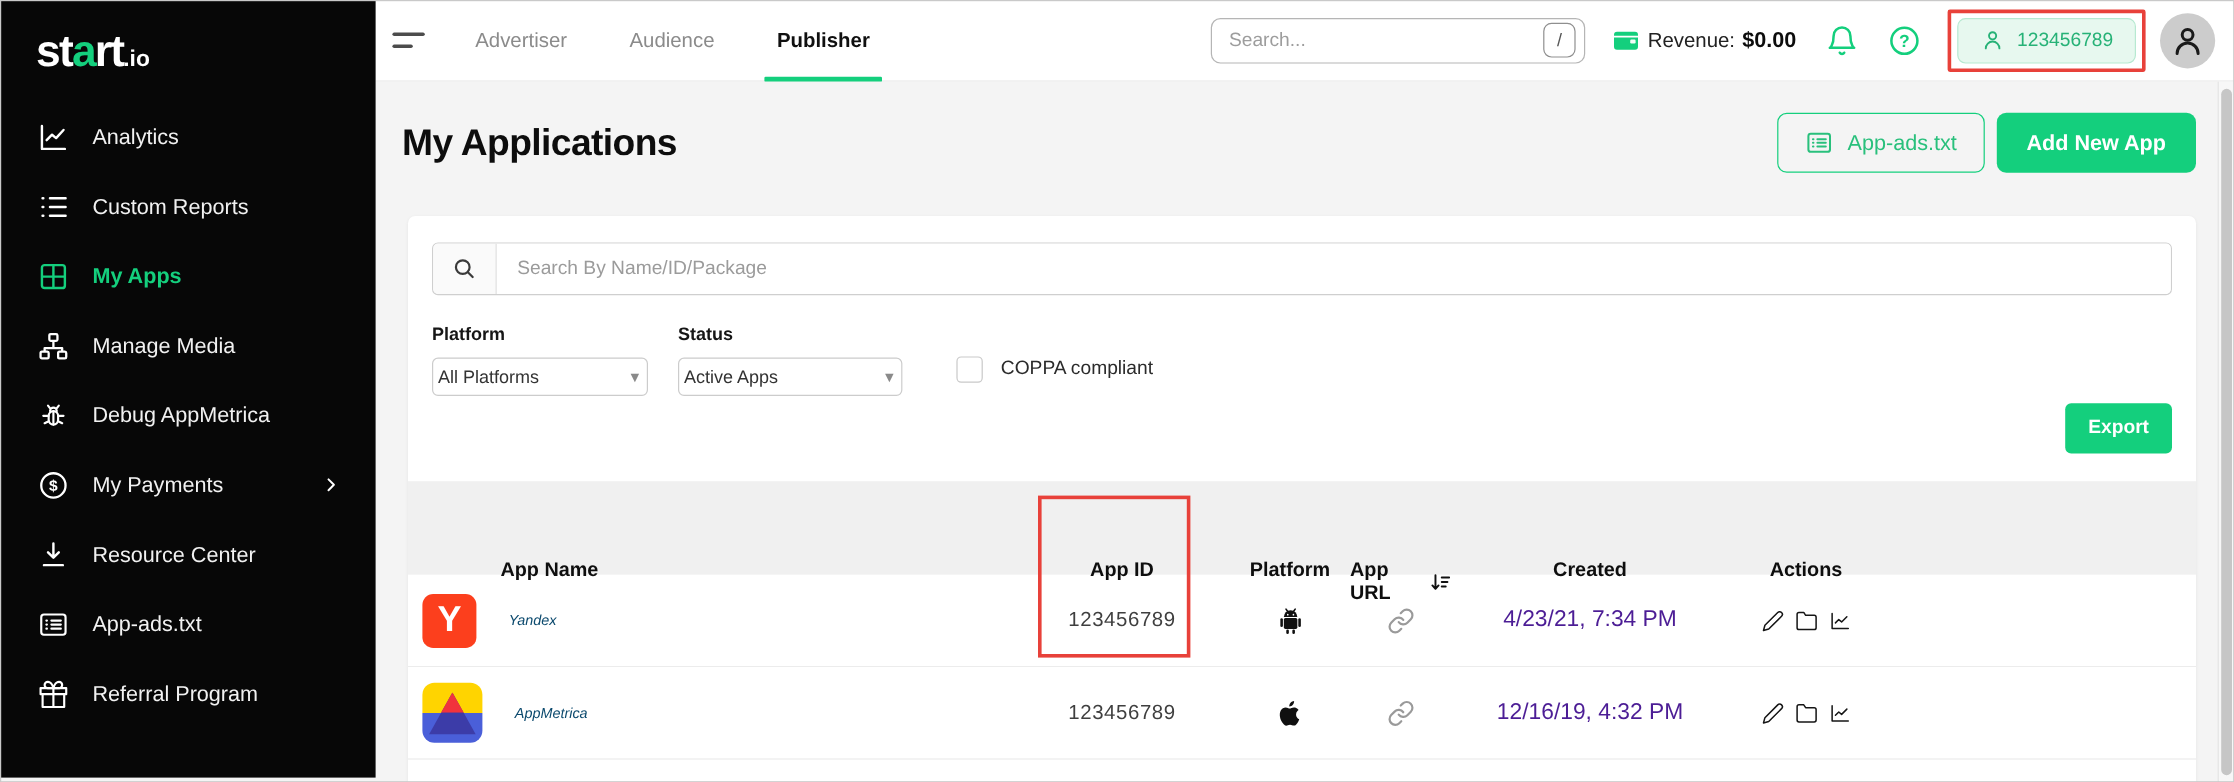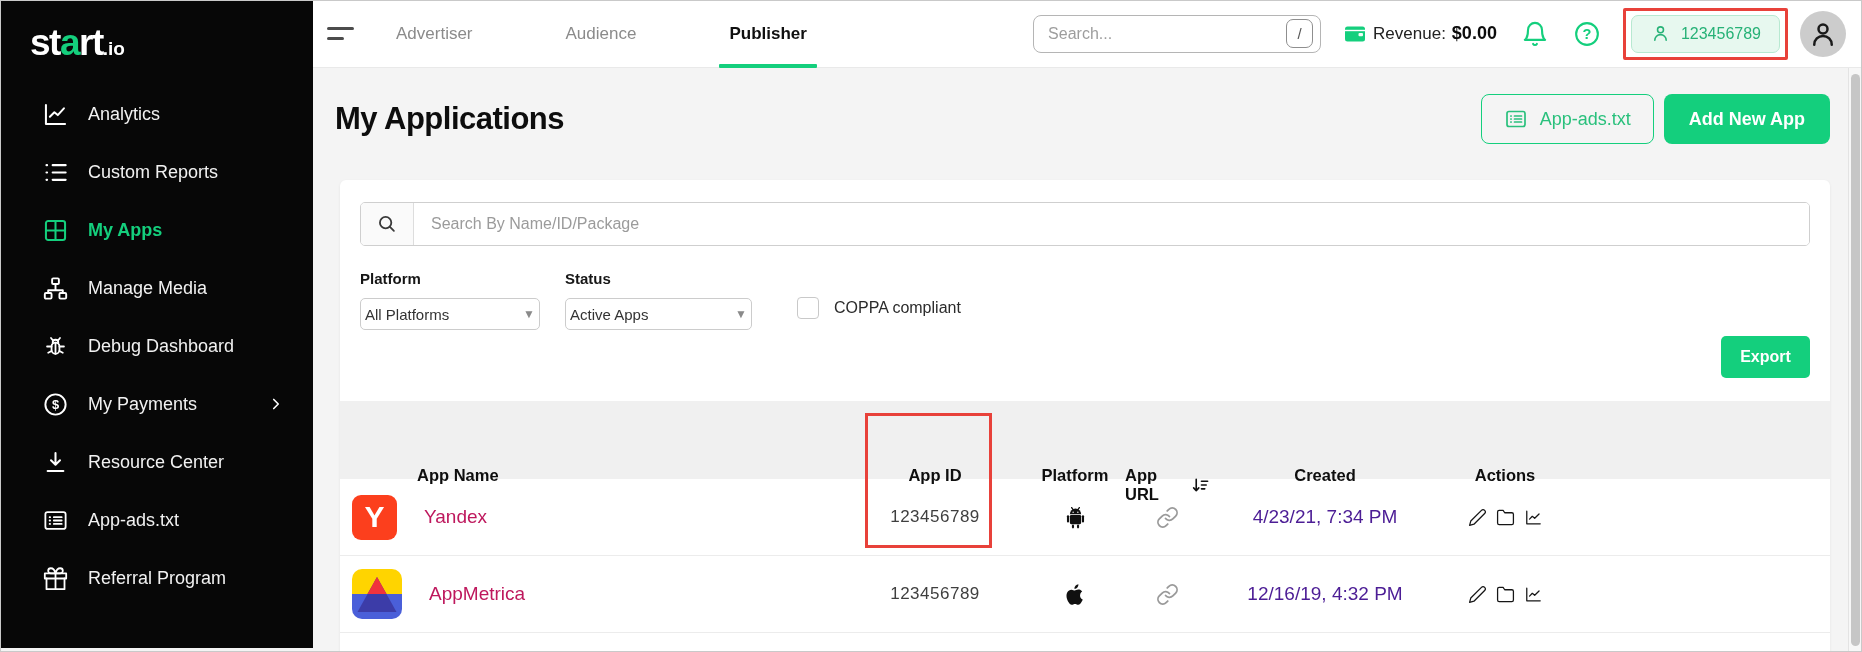--- a/index.html
+++ b/index.html
@@ -14,38 +14,38 @@
   body{position:relative;background:var(--pagebg);overflow:hidden;}
   body::after{content:"";position:absolute;inset:0;border:1px solid #c9c9c9;pointer-events:none;z-index:50;}
   svg{display:block;}
 
   
   .sidebar{position:absolute;left:0;top:0;bottom:4px;width:313px;background:var(--sidebar);z-index:10;color:#fff;}
   .logo{padding:24px 0 0 30px;font-size:37px;font-weight:700;letter-spacing:-1.5px;color:#fff;line-height:1;}
   .logo .accent{color:var(--green);}
   .logo .suffix{font-size:19px;font-weight:600;letter-spacing:0;}
   .nav{margin-top:24px;}
-  .nav-item{display:flex;align-items:center;gap:19px;height:58px;padding-left:42px;font-size:18px;font-weight:500;color:#f1f1f1;cursor:pointer;}
+  .nav-item{display:flex;align-items:center;gap:19px;height:58px;padding-left:31px;font-size:18px;font-weight:500;color:#f1f1f1;cursor:pointer;}
   .nav-item .nicon{width:27px;height:27px;flex:0 0 27px;color:#fff;}
   .nav-item.active{color:var(--green);font-weight:700;}
   .nav-item.active .nicon{color:var(--green);}
   .nav-chev{margin-left:auto;margin-right:28px;color:#fff;}
 
   
   .topbar{position:absolute;left:313px;right:0;top:0;height:68px;background:#fff;border-bottom:1px solid #e9e9e9;display:flex;align-items:center;padding:0 16px 0 14px;z-index:8;}
   .hamburger{width:27px;display:flex;flex-direction:column;gap:7px;cursor:pointer;margin-right:16px;}
   .hamburger span{height:2.6px;background:#4c4c4c;border-radius:2px;}
   .hamburger span:nth-child(1){width:27px;}
   .hamburger span:nth-child(2){width:17px;}
-  .tabs{display:flex;height:100%;gap:41px;}
+  .tabs{display:flex;height:100%;}
   .tab{padding:0 26px;height:100%;display:flex;align-items:center;font-size:17px;color:#8b8b8b;cursor:pointer;position:relative;}
   .tab.active{color:#101010;font-weight:700;}
   .tab.active::after{content:"";position:absolute;left:16px;right:16px;bottom:-1px;height:4px;background:var(--green);border-radius:1px;}
   .topbar-spacer{flex:1;}
-  .hsearch{width:288px;height:38px;border:1px solid #b5b5b5;border-radius:8px;display:flex;align-items:center;padding:0 7px 0 14px;background:#fff;}
+  .hsearch{width:312px;height:38px;border:1px solid #b5b5b5;border-radius:8px;display:flex;align-items:center;padding:0 7px 0 14px;background:#fff;}
   .hsearch input{border:0;outline:0;flex:1;font-size:16px;color:#333;min-width:0;background:transparent;}
   .hsearch input::placeholder{color:#9d9d9d;}
   .slash-key{width:27px;height:29px;border:1.5px solid #8f8f8f;border-radius:7px;display:flex;align-items:center;justify-content:center;font-size:15px;color:#555;}
   .revenue{display:flex;align-items:center;gap:6px;margin-left:22px;font-size:17px;color:#222;white-space:nowrap;}
   .revenue .amount{font-weight:800;font-size:18px;color:#0c0c0c;}
   .icon-btn{margin-left:24px;color:var(--green);cursor:pointer;}
   .chip-annotation{margin-left:22px;border:3px solid var(--red);padding:4px 5px;border-radius:2px;}
   .user-chip{height:38px;background:#e7f8ef;border:1px solid #b7e9d1;border-radius:7px;display:flex;align-items:center;gap:10px;padding:0 18px;color:#27b277;font-size:16px;cursor:pointer;}
   .avatar{width:46px;height:46px;border-radius:50%;background:#cccccc;display:flex;align-items:center;justify-content:center;margin-left:12px;cursor:pointer;color:#1a1a1a;}
 
@@ -83,21 +83,21 @@
   .th{display:flex;justify-content:center;align-items:center;gap:8px;margin-top:45px;}
   .th.first{justify-content:flex-start;padding-left:77px;}
   .sort-icon{color:#111;cursor:pointer;}
   .trow{height:77px;align-items:center;background:#fff;border-bottom:1px solid #ececec;font-size:16.5px;color:#222;cursor:pointer;}
   .cell{display:flex;justify-content:center;align-items:center;}
   .cell.first{justify-content:flex-start;gap:27px;padding-left:12px;}
   .applogo-yandex{width:45px;height:45px;border-radius:9px;background:#fc3f1d;color:#fff;display:flex;align-items:center;justify-content:center;font-size:30px;font-weight:700;}
   .applogo-metrica{width:50px;height:50px;border-radius:10px;position:relative;overflow:hidden;background:linear-gradient(#ffd400 0 50%,#4a5fd9 50% 100%);}
   .applogo-metrica .mt-body{position:absolute;inset:0;background:#3c3ca8;clip-path:polygon(50% 16%,89% 86%,11% 86%);}
   .applogo-metrica .mt-peak{position:absolute;inset:0;background:#f1333c;clip-path:polygon(50% 16%,69% 50%,31% 50%);}
-  .appname{font-size:19px;color:#be185d;}
+  .appname{font-size:12px;color:#0c4a6e;font-style:italic;}
   .appid{font-size:17px;color:#3f3f3f;letter-spacing:.5px;}
   .created{font-size:19px;color:#4c1d95;}
   .link-ico{color:#9a9a9a;cursor:pointer;}
   .actions{gap:9px;}
   .act{color:#161616;cursor:pointer;}
 
   
   .anno-appid{position:absolute;left:865px;top:413px;width:127px;height:135px;border:3px solid var(--red);z-index:20;pointer-events:none;}
   .scrollbar{position:absolute;right:0;top:68px;bottom:0;width:14px;background:#f7f7f7;border-left:1px solid #e3e3e3;z-index:30;}
   .scroll-thumb{position:absolute;left:2px;right:2px;top:6px;bottom:6px;background:#c6c6c6;border-radius:7px;cursor:pointer;}
@@ -145,21 +145,21 @@
         </span>
       <span>Manage Media</span>
     </div>
     <div class="nav-item">
       <span class="nicon">
           <svg viewBox="0 0 24 24" width="27" height="27" fill="none" stroke="currentColor" stroke-width="1.6" stroke-linecap="round" stroke-linejoin="round">
             <rect x="8.5" y="8.5" width="7" height="10" rx="3.5"></rect>
             <path d="M9.5 8.5a2.5 2.5 0 0 1 5 0M8 4.5l1.6 2M16 4.5l-1.6 2M8.5 12H4.5M8.5 16l-3 1.5M15.5 12h4M15.5 16l3 1.5M12 8.5v10"></path>
           </svg>
         </span>
-      <span>Debug Dashboard</span>
+      <span>Debug AppMetrica</span>
     </div>
     <div class="nav-item">
       <span class="nicon">
           <svg viewBox="0 0 24 24" width="27" height="27" fill="none" stroke="currentColor" stroke-width="1.7">
             <circle cx="12" cy="12" r="9"></circle>
             <text x="12" y="16" text-anchor="middle" font-size="11.5" font-weight="bold" fill="currentColor" stroke="none">$</text>
           </svg>
         </span>
       <span>My Payments</span>
       <span class="nav-chev">

